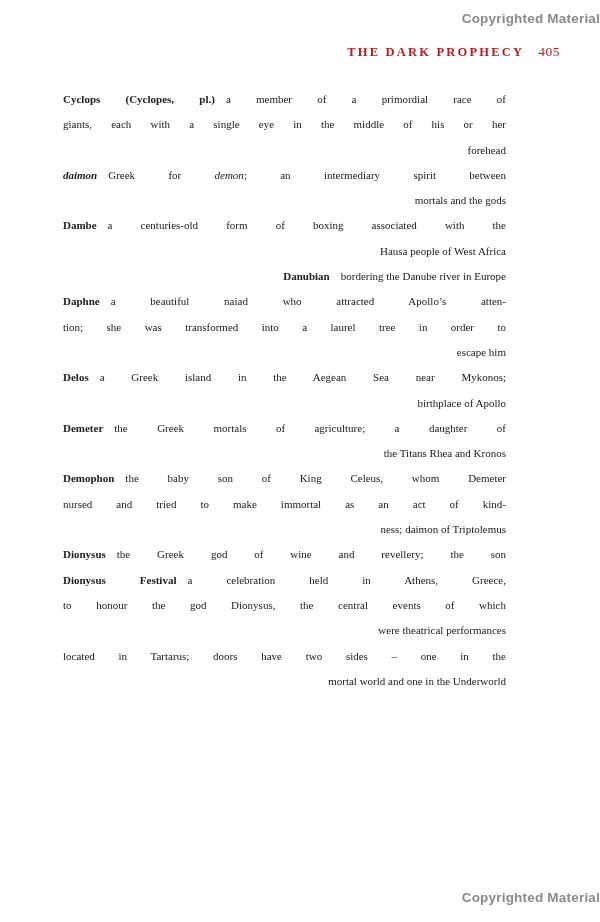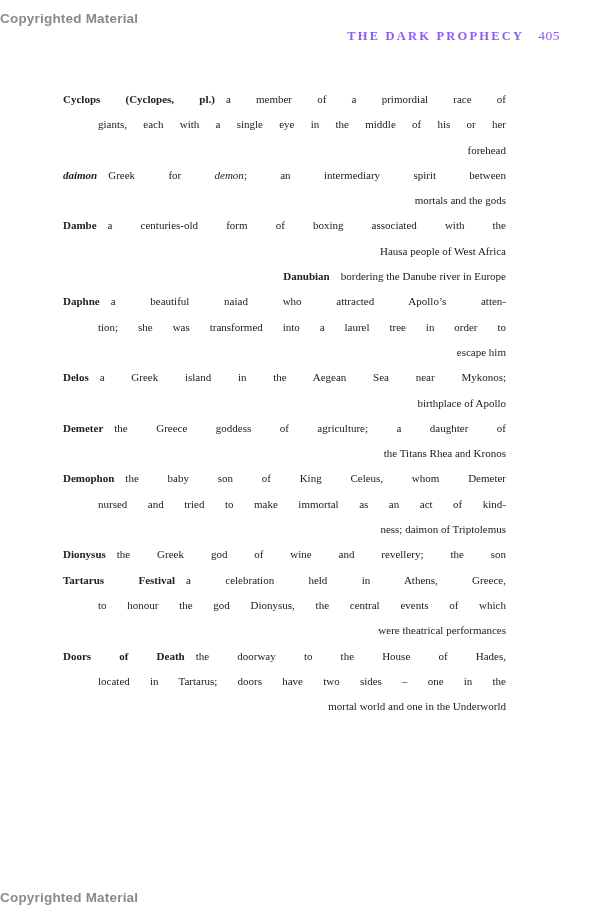--- a/index.html
+++ b/index.html
@@ -13,35 +13,35 @@
     height: 922px;
     background: #ffffff;
     overflow: hidden;
     font-family: "Liberation Serif", serif;
     color: #212121;
   }
   .copyright {
     position: absolute;
     left: 0;
     width: 100%;
-    text-align: left;
+    text-align: right;
     font-family: "Liberation Sans", sans-serif;
     font-weight: bold;
     font-size: 13.5px;
     color: #8a8a8a;
     letter-spacing: 0.2px;
   }
   .copyright.top { top: 11px; }
   .copyright.bottom { top: 890px; }
   .running-header {
     position: absolute;
-    top: 26px;
+    top: 42px;
     right: 40px;
     white-space: nowrap;
-    color: #8b5cf6;
+    color: #b91c1c;
   }
   .running-title {
     font-weight: bold;
     font-size: 12.5px;
     letter-spacing: 2.2px;
   }
   .page-number {
     font-size: 13.5px;
     margin-left: 14px;
     letter-spacing: 0.5px;
@@ -56,21 +56,20 @@
   }
   .entry { margin: 0; }
   .line {
     text-align: right;
   }
   .line.just {
     text-align: justify;
     text-align-last: justify;
   }
   .line.cont {
-    margin-left: 35px;
   }
   .term {
     font-weight: bold;
   }
   .italic {
     font-style: italic;
   }
   .gap {
     display: inline-block;
     width: 11px;
@@ -107,38 +106,37 @@
       <div class="entry">
         <div class="line first just"><span class="term">Daphne</span><span class="gap"></span><span>a beautiful naiad who attracted Apollo’s atten-</span></div>
         <div class="line cont just"><span>tion; she was transformed into a laurel tree in order to</span></div>
         <div class="line cont"><span>escape him</span></div>
       </div>
       <div class="entry">
         <div class="line first just"><span class="term">Delos</span><span class="gap"></span><span>a Greek island in the Aegean Sea near Mykonos;</span></div>
         <div class="line cont"><span>birthplace of Apollo</span></div>
       </div>
       <div class="entry">
-        <div class="line first just"><span class="term">Demeter</span><span class="gap"></span><span>the Greece goddess of agriculture; a daughter of</span></div>
+        <div class="line first just"><span class="term">Demeter</span><span class="gap"></span><span>the Greek mortals of agriculture; a daughter of</span></div>
         <div class="line cont"><span>the Titans Rhea and Kronos</span></div>
       </div>
       <div class="entry">
         <div class="line first just"><span class="term">Demophon</span><span class="gap"></span><span>the baby son of King Celeus, whom Demeter</span></div>
         <div class="line cont just"><span>nursed and tried to make immortal as an act of kind-</span></div>
         <div class="line cont"><span>ness; daimon of Triptolemus</span></div>
       </div>
       <div class="entry">
         <div class="line first just"><span class="term">Dionysus</span><span class="gap"></span><span>the Greek god of wine and revellery; the son</span></div>
       </div>
       <div class="entry">
-        <div class="line first just"><span class="term">Tartarus Festival</span><span class="gap"></span><span>a celebration held in Athens, Greece,</span></div>
+        <div class="line first just"><span class="term">Dionysus Festival</span><span class="gap"></span><span>a celebration held in Athens, Greece,</span></div>
         <div class="line cont just"><span>to honour the god Dionysus, the central events of which</span></div>
         <div class="line cont"><span>were theatrical performances</span></div>
       </div>
       <div class="entry">
-        <div class="line first just"><span class="term">Doors of Death</span><span class="gap"></span><span>the doorway to the House of Hades,</span></div>
         <div class="line cont just"><span>located in Tartarus; doors have two sides – one in the</span></div>
         <div class="line cont"><span>mortal world and one in the Underworld</span></div>
       </div>
     </div>
 
   <div class="copyright bottom">Copyrighted Material</div>
 
 </div>
 
 </body></html>

